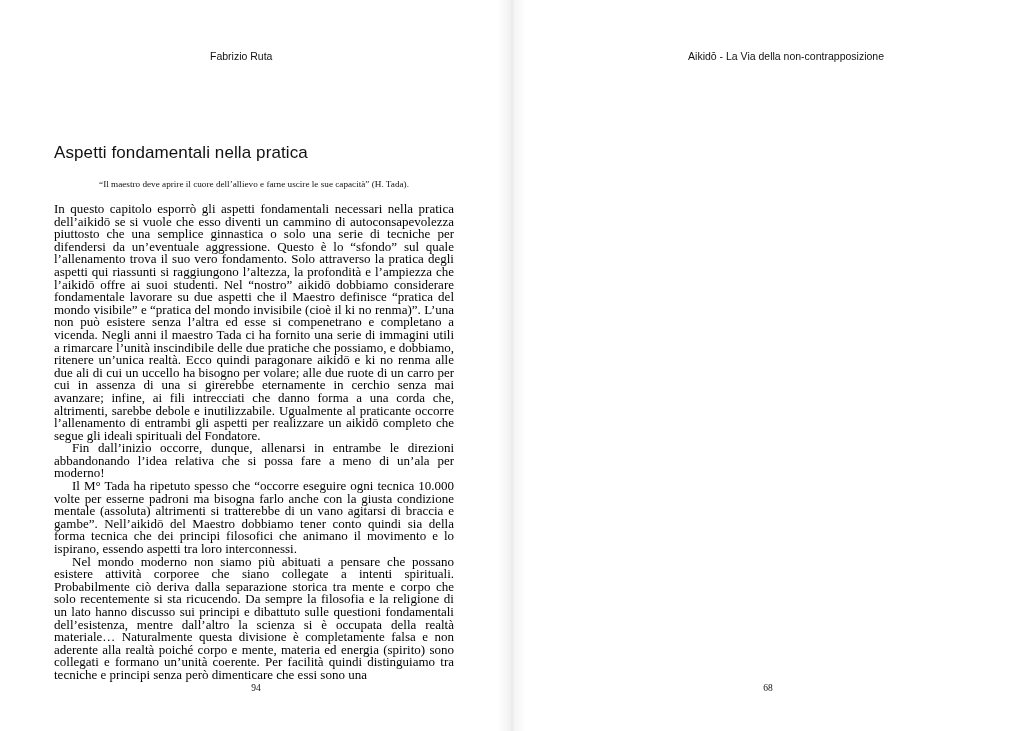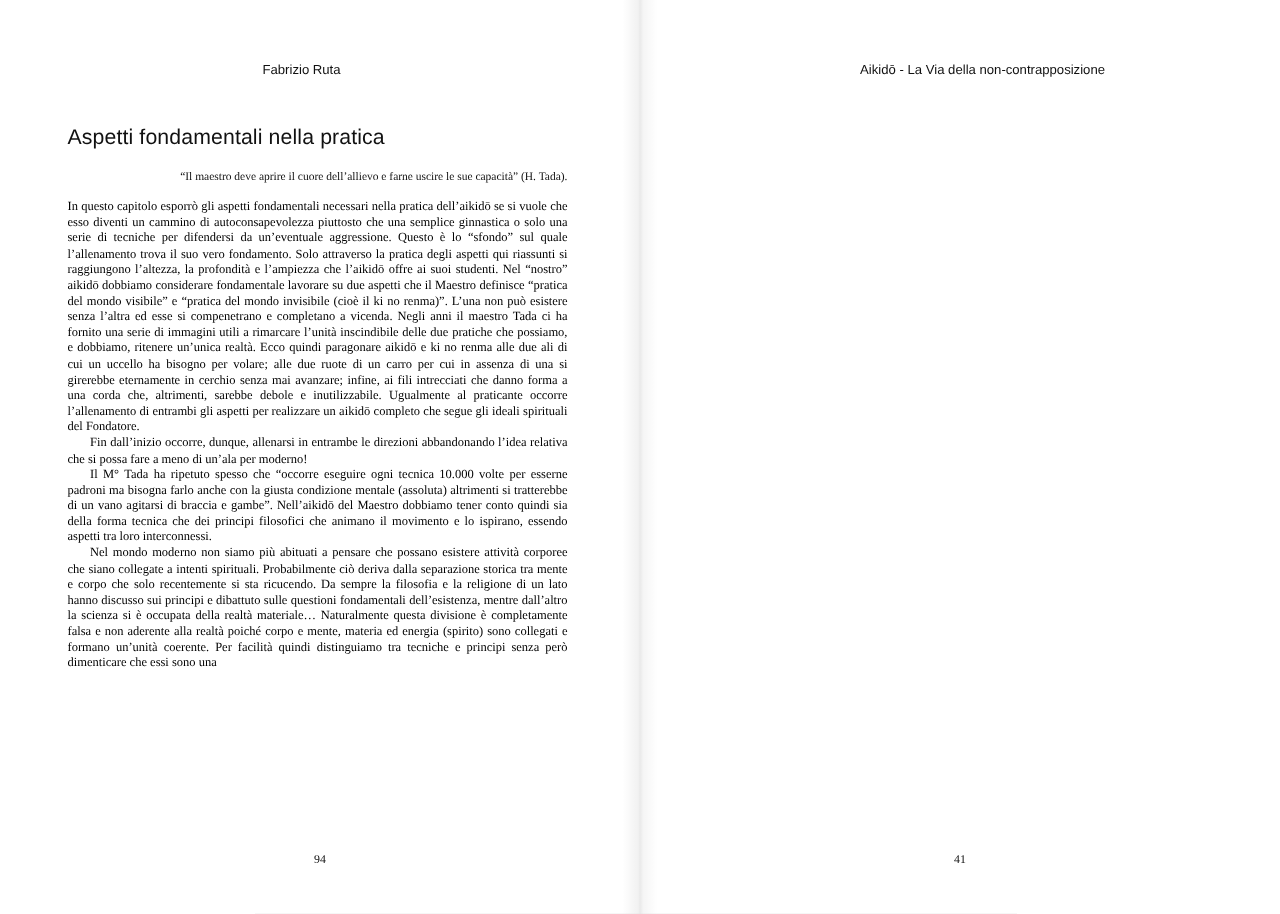--- a/index.html
+++ b/index.html
@@ -44,45 +44,46 @@
     font-size: 10.5px;
     color: #111;
     font-family: "Liberation Sans", sans-serif;
   }
   .running-head.left { left: 210px; }
   .running-head.right { right: 140px; text-align: right; margin-left: 36px; }
 
   .col {
     position: absolute;
     box-sizing: border-box;
+    margin-top: 43px;
   }
   .col-left {
     left: 54px;
     top: 100px;
     width: 400px;
   }
 
   h1.chapter-title {
     font-family: "Liberation Sans", sans-serif;
     font-weight: normal;
     font-size: 17px;
     margin: 0 0 16px 0;
     color: #111;
     letter-spacing: 0.1px;
   }
 
   .epigraph {
     font-size: 9.2px;
-    text-align: right;
+    text-align: center;
     margin: 0 0 14px 0;
     color: #111;
   }
 
   p.body {
-    font-size: 10px;
+    font-size: 13px;
     line-height: 12.6px;
     text-align: justify;
     margin: 0;
     color: #000;
     text-indent: 18px;
     hyphens: auto;
   }
   p.body.first { text-indent: 0; }
 
   .page-num {
@@ -112,17 +113,17 @@
       <p class="body">Il M° Tada ha ripetuto spesso che “occorre eseguire ogni tecnica 10.000 volte per esserne padroni ma bisogna farlo anche con la giusta condizione mentale (assoluta) altrimenti si tratterebbe di un vano agitarsi di braccia e gambe”. Nell’aikidō del Maestro dobbiamo tener conto quindi sia della forma tecnica che dei principi filosofici che animano il movimento e lo ispirano, essendo aspetti tra loro interconnessi.</p>
       <p class="body">Nel mondo moderno non siamo più abituati a pensare che possano esistere attività corporee che siano collegate a intenti spirituali. Probabilmente ciò deriva dalla separazione storica tra mente e corpo che solo recentemente si sta ricucendo. Da sempre la filosofia e la religione di un lato hanno discusso sui principi e dibattuto sulle questioni fondamentali dell’esistenza, mentre dall’altro la scienza si è occupata della realtà materiale… Naturalmente questa divisione è completamente falsa e non aderente alla realtà poiché corpo e mente, materia ed energia (spirito) sono collegati e formano un’unità coerente. Per facilità quindi distinguiamo tra tecniche e principi senza però dimenticare che essi sono una</p>
     </div>
 
     <div class="page-num">94</div>
   </div>
 
   <div class="page page-right">
     <div class="running-head right">Aikidō - La Via della non-contrapposizione</div>
 
-    <div class="page-num">41</div>
+    <div class="page-num">68</div>
   </div>
 
   <div class="gutter-shadow"></div>
 </div>
 
 </body></html>

